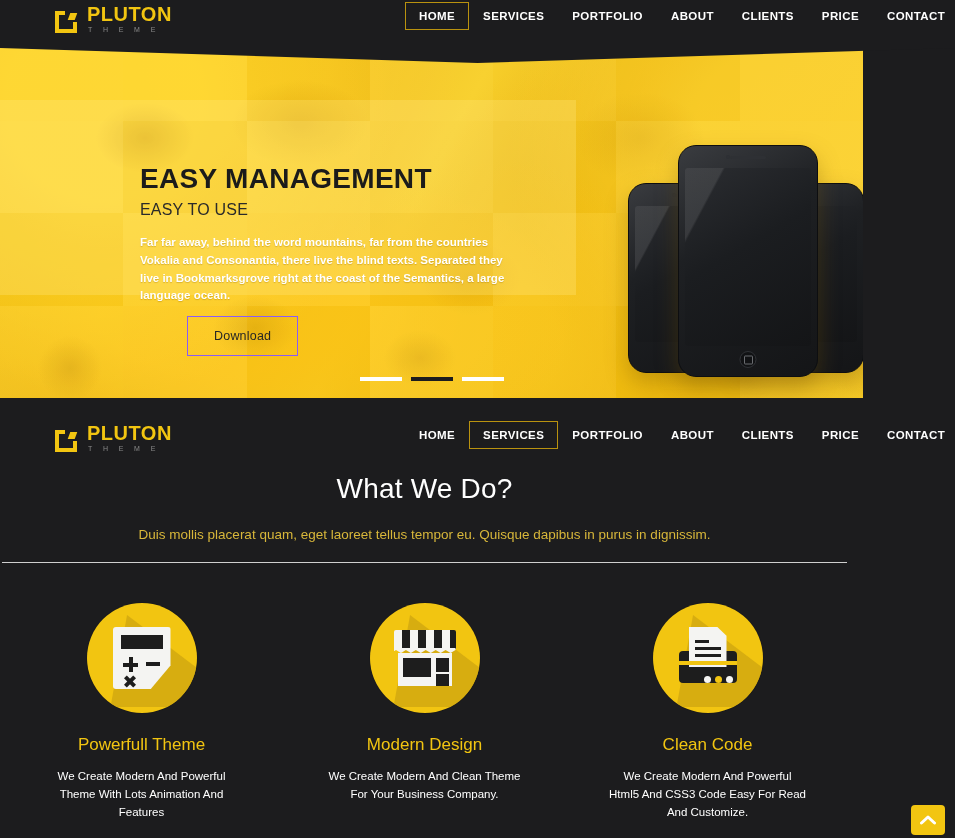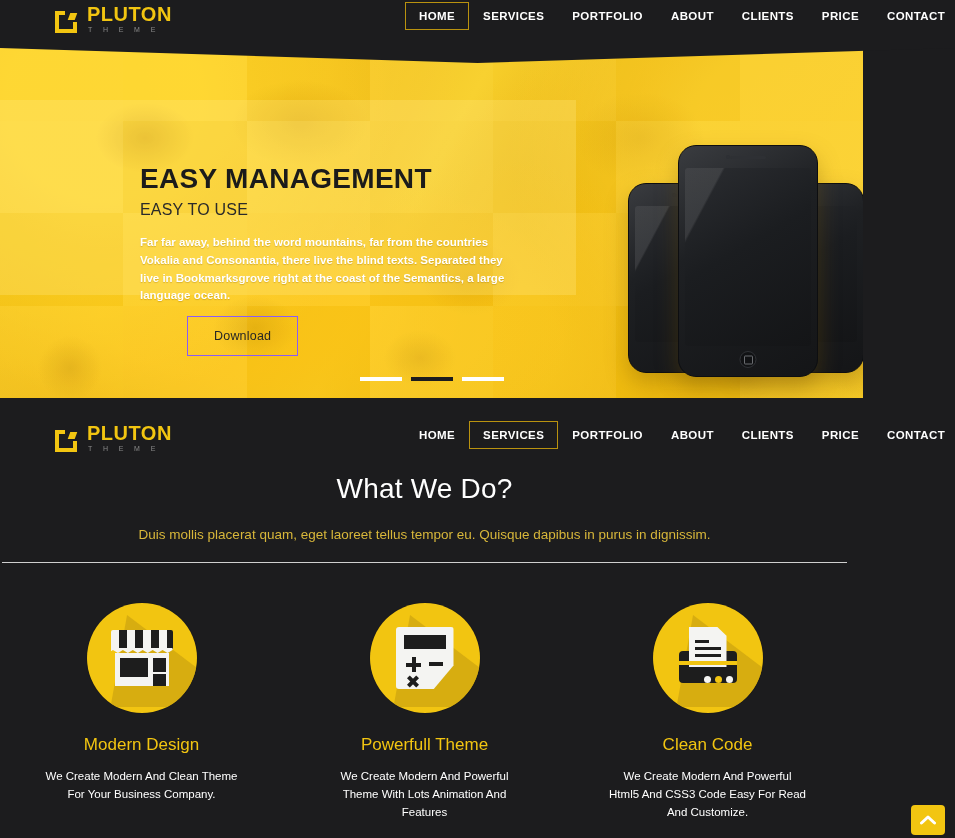--- a/index.html
+++ b/index.html
@@ -383,44 +383,44 @@
   <div class="services">
     <h1 class="sec-title">What We Do?</h1>
     <div class="sec-sub">Duis mollis placerat quam, eget laoreet tellus tempor eu. Quisque dapibus in purus in dignissim.</div>
     <div class="sec-rule"></div>
 
     <div class="cards">
 
       <div class="card">
         <div class="circle">
           <span class="shadow"></span>
-          <span class="glyph g-shop">
-            <span class="awn"></span>
-              <span class="body"></span>
-            <span class="win"></span>
-              <span class="door"></span>
-          </span>
-        </div>
-        <div class="card-title">Modern Design</div>
-        <div class="card-desc">We Create Modern And Clean Theme For Your Business Company.</div>
-      </div>
-
-      <div class="card">
-        <div class="circle">
-          <span class="shadow"></span>
           <span class="glyph g-calc">
             <span class="bodyc"></span>
               <span class="disp"></span>
             <span class="plus"></span>
               <span class="minus"></span>
               <span class="times"></span>
           </span>
         </div>
         <div class="card-title">Powerfull Theme</div>
         <div class="card-desc">We Create Modern And Powerful Theme With Lots Animation And Features</div>
+      </div>
+
+      <div class="card">
+        <div class="circle">
+          <span class="shadow"></span>
+          <span class="glyph g-shop">
+            <span class="awn"></span>
+              <span class="body"></span>
+            <span class="win"></span>
+              <span class="door"></span>
+          </span>
+        </div>
+        <div class="card-title">Modern Design</div>
+        <div class="card-desc">We Create Modern And Clean Theme For Your Business Company.</div>
       </div>
 
       <div class="card">
         <div class="circle">
           <span class="shadow"></span>
           <span class="glyph g-print">
             <span class="mach"></span>
             <span class="paper">
                 <i></i>
                 <i></i>

